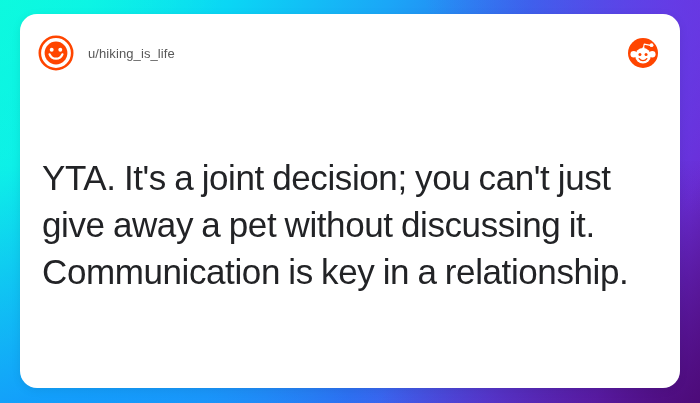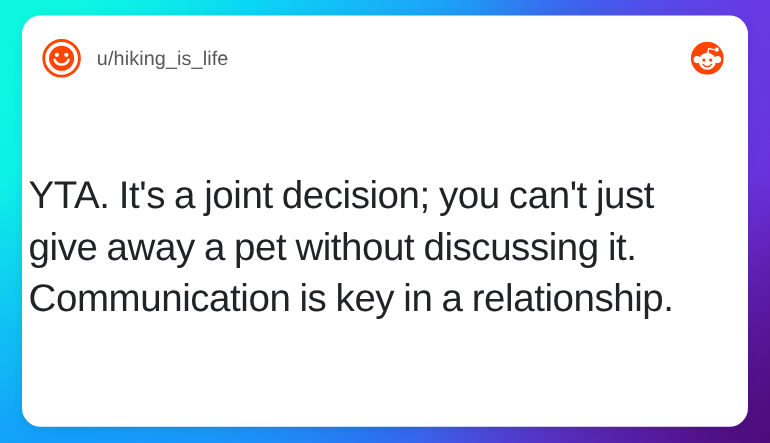--- a/index.html
+++ b/index.html
@@ -73,38 +73,38 @@
 
   .avatar {
     width: 36px;
     height: 36px;
     flex: 0 0 36px;
     display: block;
   }
 
   .username {
     margin-left: 14px;
-    font-size: 18px;
+    font-size: 13px;
     color: #585858;
     letter-spacing: 0.1px;
     white-space: nowrap;
   }
 
   .header-spacer { flex: 1 1 auto; }
 
   .brand-logo {
     width: 30px;
     height: 30px;
     flex: 0 0 30px;
     display: block;
   }
 
   .card-body {
     position: absolute;
-    left: 6px;
+    left: 22px;
     right: 22px;
     top: 140px;
   }
 
   .comment-text {
     font-size: 35px;
     line-height: 47px;
     color: #222326;
     letter-spacing: -0.4px;
     font-weight: 400;

